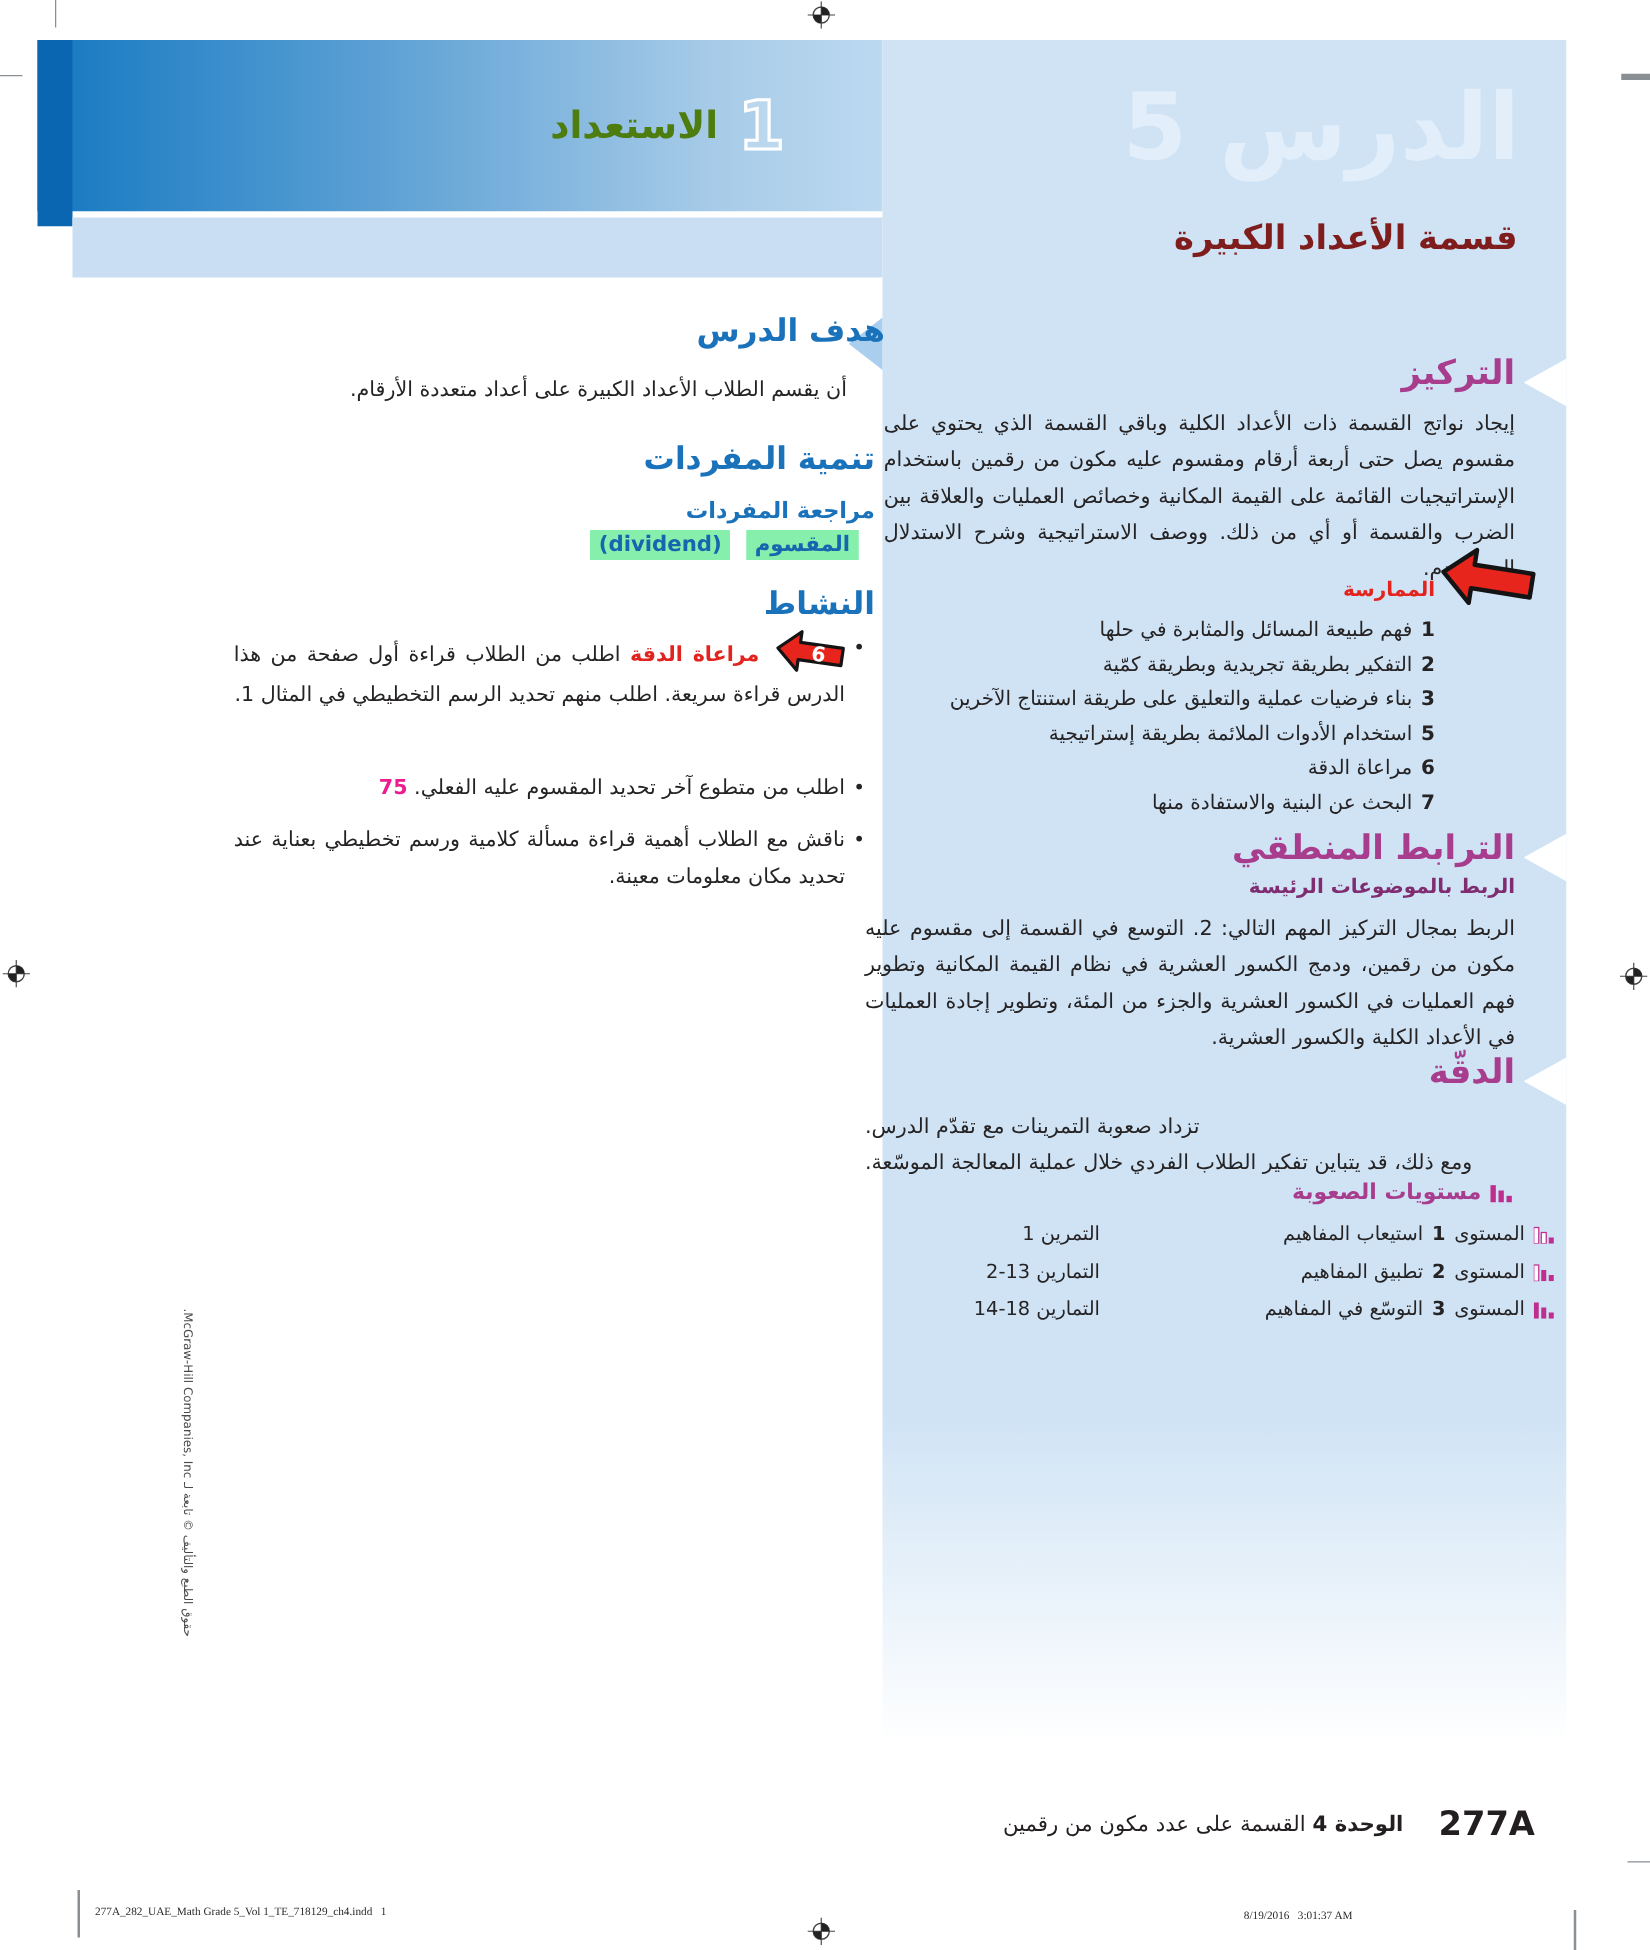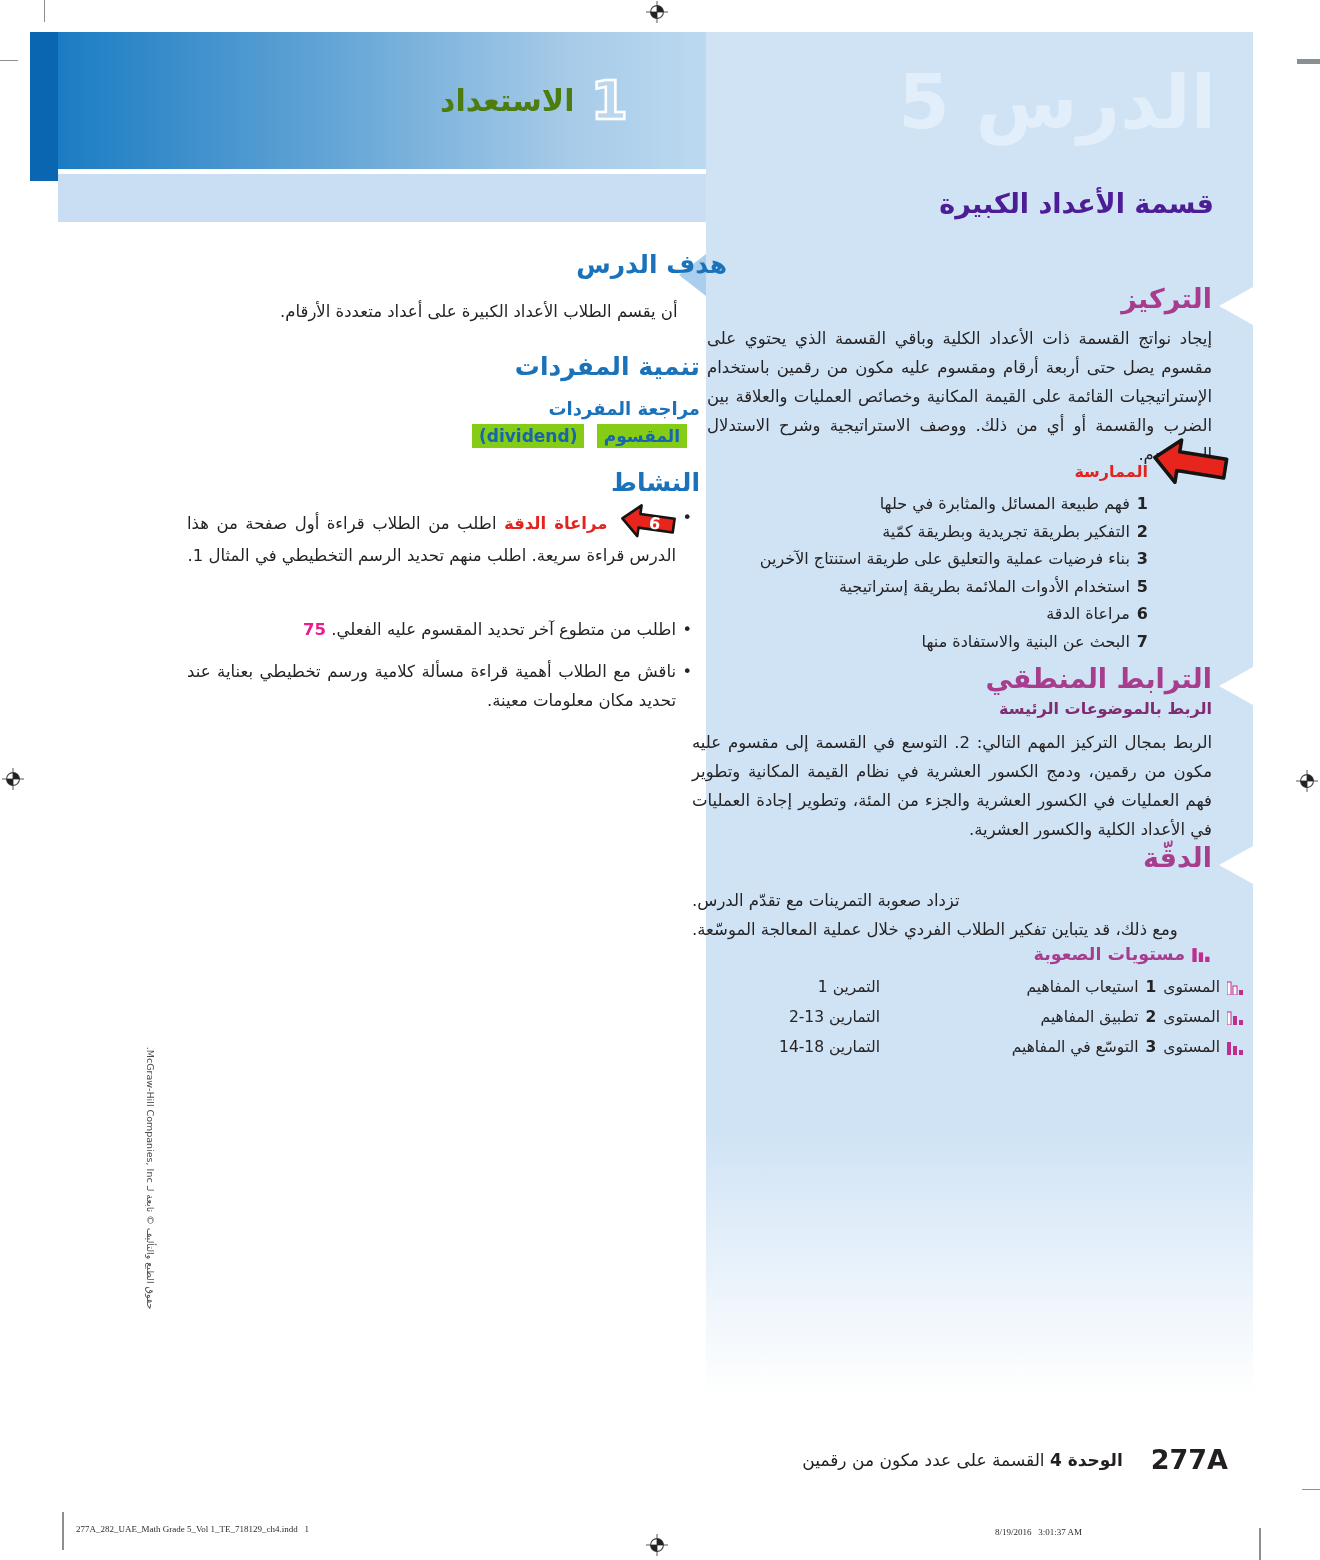--- a/index.html
+++ b/index.html
@@ -15,21 +15,21 @@
                 justify-content:flex-end;align-items:center;gap:16px;padding-right:86px;box-sizing:content-box;}
   .banner-word{color:#4d7c0f;font-weight:bold;font-size:30px;}
   .banner-num{font-size:54px;font-weight:bold;color:rgba(255,255,255,0.18);
               -webkit-text-stroke:2.5px #ffffff;line-height:1;}
   .substrip{left:58px;top:174px;width:648px;height:48px;background:#c9def3;}
   .rightpanel{left:706px;top:32px;width:547px;height:1406px;
               background:linear-gradient(to bottom,#cfe3f5 0%,#cfe3f5 78%,#ffffff 97%);}
 
   
   .lesson-number{top:62px;right:104px;font-size:74px;font-weight:bold;color:#e2eefa;line-height:1.1;direction:rtl;}
-  .lesson-title{top:188px;right:106px;font-size:27px;font-weight:bold;color:#4c1d95;direction:rtl;}
+  .lesson-title{top:175px;right:106px;font-size:27px;font-weight:bold;color:#7f1d1d;direction:rtl;}
   .m-head{font-size:27px;font-weight:bold;color:#a83c8d;direction:rtl;line-height:1.2;}
   .white-tri{width:0;height:0;border-right:34px solid #ffffff;
              border-top:19px solid transparent;border-bottom:19px solid transparent;}
   .body-text{direction:rtl;text-align:justify;text-align-last:right;font-size:16.5px;line-height:29px;color:#262324;}
   .practice-head{font-size:16px;font-weight:bold;color:#e2231e;direction:rtl;}
   .practice-list{direction:rtl;font-size:16px;line-height:27.5px;color:#262324;}
   .practice-item{display:flex;direction:rtl;gap:7px;}
   .practice-item b{font-weight:bold;}
   .sub-head{font-size:16px;font-weight:bold;color:#7f2c70;direction:rtl;}
   .plain-rtl{direction:rtl;text-align:left;font-size:16.5px;line-height:29px;color:#262324;}
@@ -39,21 +39,21 @@
              font-size:15.5px;color:#262324;}
   .level-right{display:flex;direction:rtl;align-items:center;gap:7px;}
   .level-num{font-weight:bold;}
   .level-ex{width:140px;text-align:right;direction:rtl;}
 
   
   .blue-head{font-size:25px;font-weight:bold;color:#1a73ba;direction:rtl;}
   .blue-sub{font-size:18px;font-weight:bold;color:#1a73ba;direction:rtl;}
   .obj-tri{width:0;height:0;border-right:27px solid #aacfee;
            border-top:21px solid transparent;border-bottom:21px solid transparent;}
-  .term{background:#84cc16;color:#1565af;font-weight:bold;font-size:17px;padding:2px 7px;direction:rtl;}
+  .term{background:#86efac;color:#1565af;font-weight:bold;font-size:17px;padding:2px 7px;direction:rtl;}
   .bullet{right:628px;width:505px;direction:rtl;text-align:justify;text-align-last:right;
           font-size:16.5px;line-height:29px;color:#262324;padding-right:16px;box-sizing:border-box;}
   .bullet::before{content:"•";position:absolute;right:0;top:0;font-size:16px;}
   .lead-red{color:#e2231e;font-weight:bold;}
   .answer{color:#ec1c8f;font-weight:bold;}
   .badge{display:inline-block;vertical-align:-12px;margin-left:5px;transform:rotate(8deg);}
 
   
   .copyright{left:14px;top:1168px;width:272px;font-size:9.5px;color:#4a4a4a;direction:rtl;
              transform:rotate(90deg);white-space:nowrap;}
@@ -206,21 +206,21 @@
           <rect x="12" y="10" width="4" height="5" fill="#bf2e8e"></rect>
       </svg>
       <span>المستوى</span>
       <span class="level-num">3</span>
       <span>التوسّع في المفاهيم</span>
     </div>
     <div class="level-ex">التمارين 18-14</div>
   </div>
 
   <div class="abs obj-tri" style="left:679px;top:254px"></div>
-  <div class="abs blue-head" style="top:250px;right:593px">هدف الدرس</div>
+  <div class="abs blue-head" style="top:250px;right:612px">هدف الدرس</div>
   <div class="abs plain-rtl" style="top:297px;right:620px;width:420px;font-size:16.5px">أن يقسم الطلاب الأعداد الكبيرة على أعداد متعددة الأرقام.</div>
 
   <div class="abs blue-head" style="top:352px;right:620px">تنمية المفردات</div>
   <div class="abs blue-sub" style="top:398px;right:620px">مراجعة المفردات</div>
   <span class="abs term" style="top:424px;right:633px">المقسوم</span>
   <span class="abs term" style="top:424px;left:472px;direction:ltr">(dividend)</span>
 
   <div class="abs blue-head" style="top:468px;right:620px">النشاط</div>
 
   <div class="abs bullet" style="top:503px">

